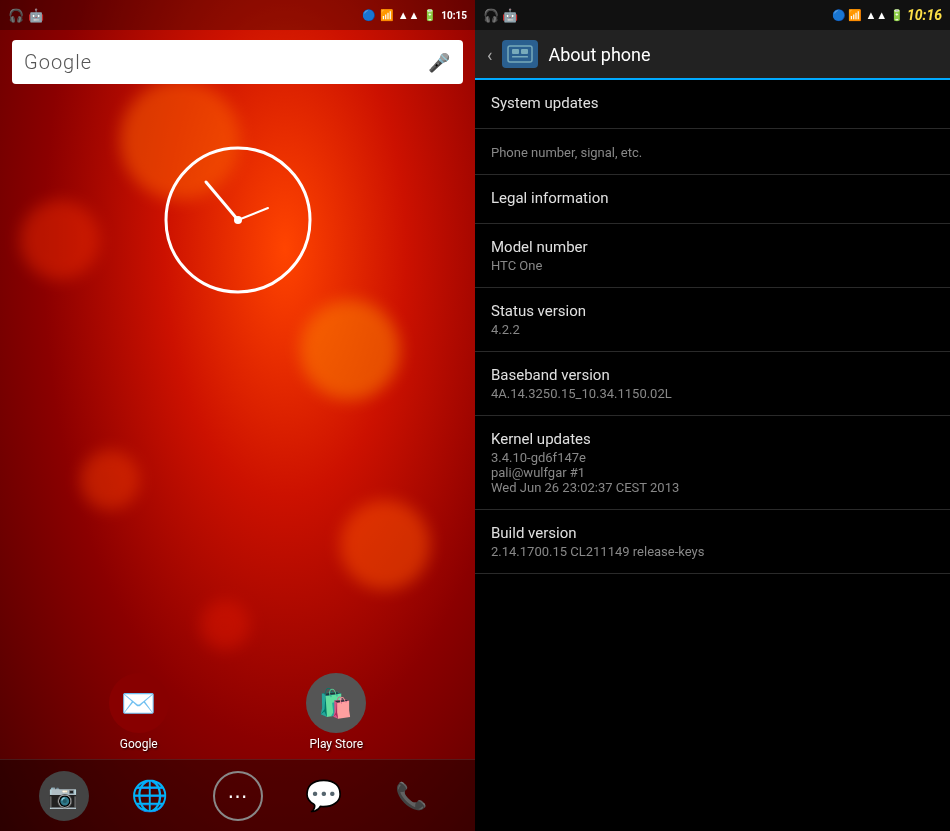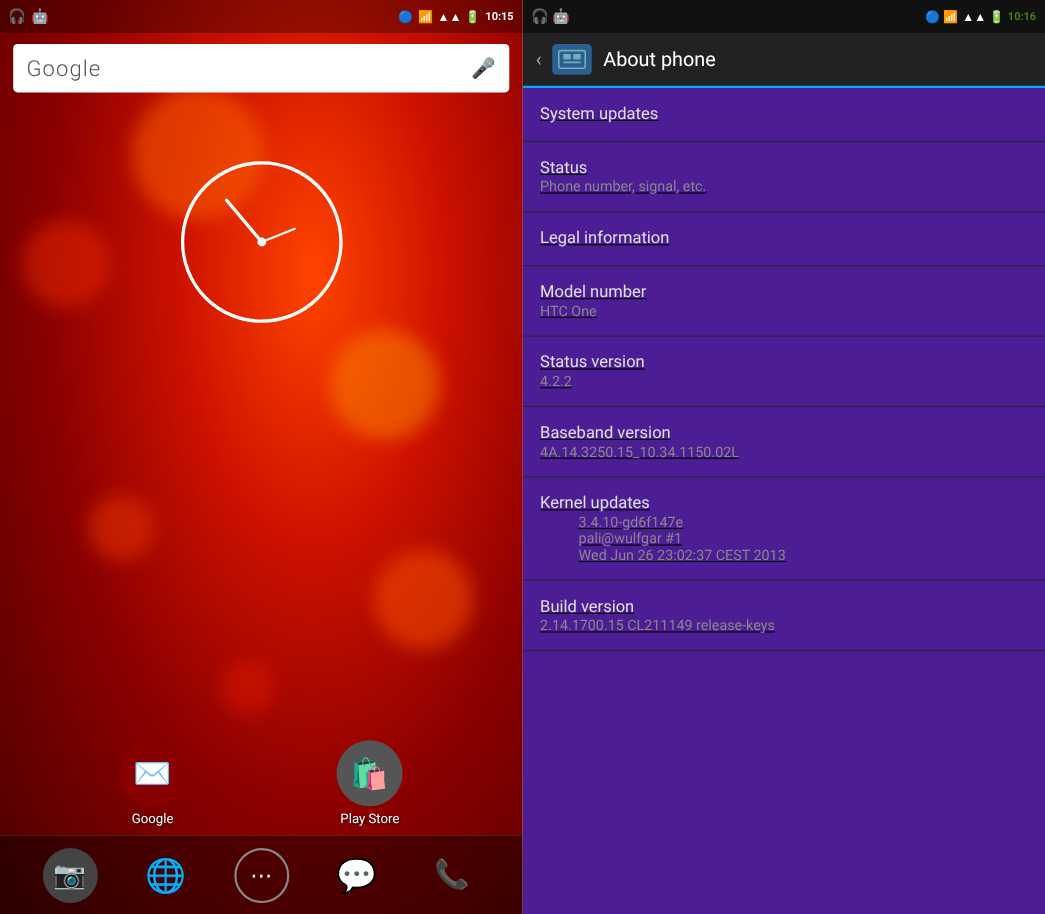--- a/index.html
+++ b/index.html
@@ -190,23 +190,24 @@
       padding: 0 8px;
     }
 
     .status-icons-right {
       display: flex;
       gap: 3px;
       align-items: center;
     }
 
     .status-time-right {
-      color: #4d7c0f;
-      font-size: 10px;
+      color: #fde047;
+      font-size: 14px;
       font-weight: bold;
+      font-style: italic;
     }
 
     
     .about-header {
       background: #222;
       padding: 10px 12px;
       display: flex;
       align-items: center;
       gap: 10px;
       border-bottom: 2px solid #00aaff;
@@ -230,22 +231,21 @@
     .about-title {
       color: white;
       font-size: 18px;
       font-weight: 400;
     }
 
     
     .settings-list {
       flex: 1;
       overflow-y: auto;
-      background: #4c1d95;
-      text-decoration: underline;
+      background: #000000;
     }
 
     .settings-item {
       padding: 14px 16px;
       border-bottom: 1px solid #2a2a2a;
       cursor: pointer;
     }
 
     .settings-item-title {
       color: #e0e0e0;
@@ -369,21 +369,20 @@
       <span class="about-title">About phone</span>
     </div>
 
     <div class="settings-list">
 
       <div class="settings-item">
         <div class="settings-item-title">System updates</div>
       </div>
 
       <div class="settings-item">
-        <div class="settings-item-title">Status</div>
         <div class="settings-item-subtitle">Phone number, signal, etc.</div>
       </div>
 
       <div class="settings-item">
         <div class="settings-item-title">Legal information</div>
       </div>
 
       <div class="settings-item">
         <div class="settings-item-title">Model number</div>
         <div class="settings-item-subtitle">HTC One</div>
@@ -394,21 +393,21 @@
         <div class="settings-item-subtitle">4.2.2</div>
       </div>
 
       <div class="settings-item">
         <div class="settings-item-title">Baseband version</div>
         <div class="settings-item-subtitle">4A.14.3250.15_10.34.1150.02L</div>
       </div>
 
       <div class="settings-item">
         <div class="settings-item-title">Kernel updates</div>
-        <div class="settings-item-subtitle" style="white-space:pre-line;margin-left:35px;">3.4.10-gd6f147e
+        <div class="settings-item-subtitle" style="white-space:pre-line;">3.4.10-gd6f147e
 pali@wulfgar #1
 Wed Jun 26 23:02:37 CEST 2013</div>
       </div>
 
       <div class="settings-item">
         <div class="settings-item-title">Build version</div>
         <div class="settings-item-subtitle">2.14.1700.15 CL211149 release-keys</div>
       </div>
 
     </div>

